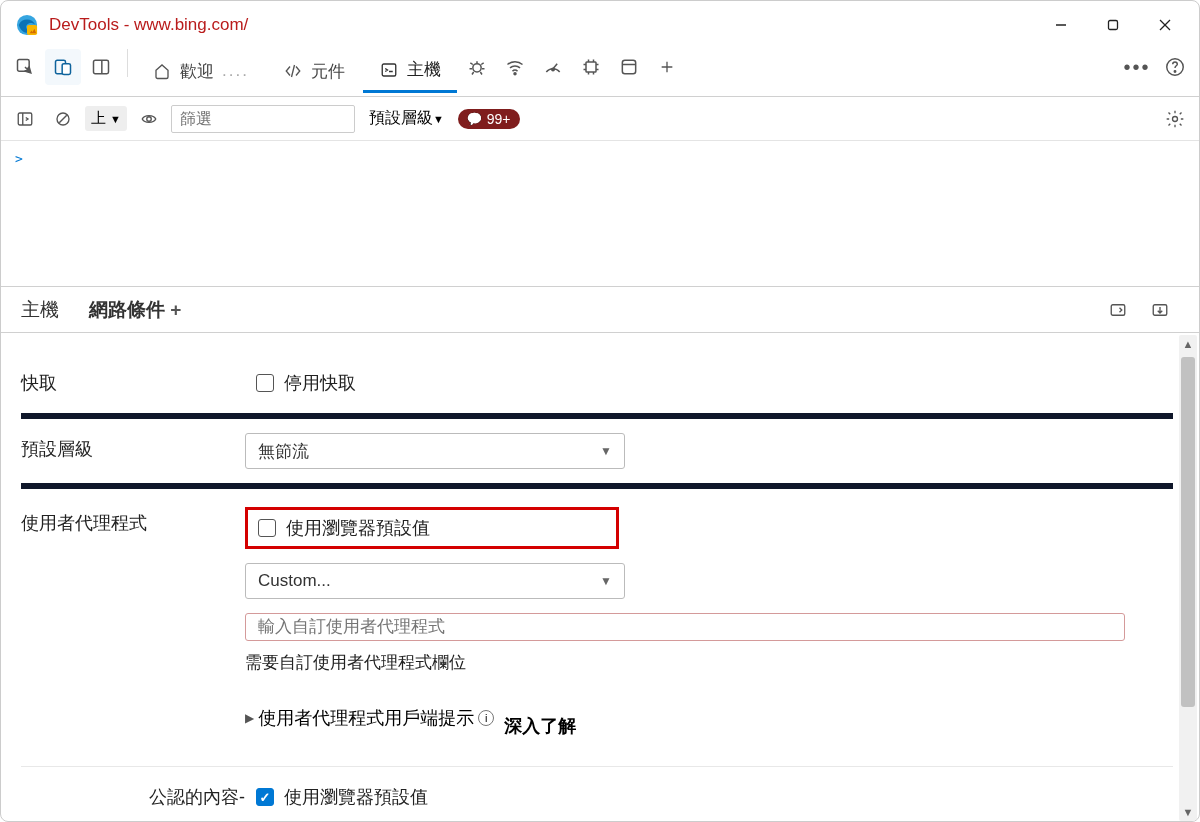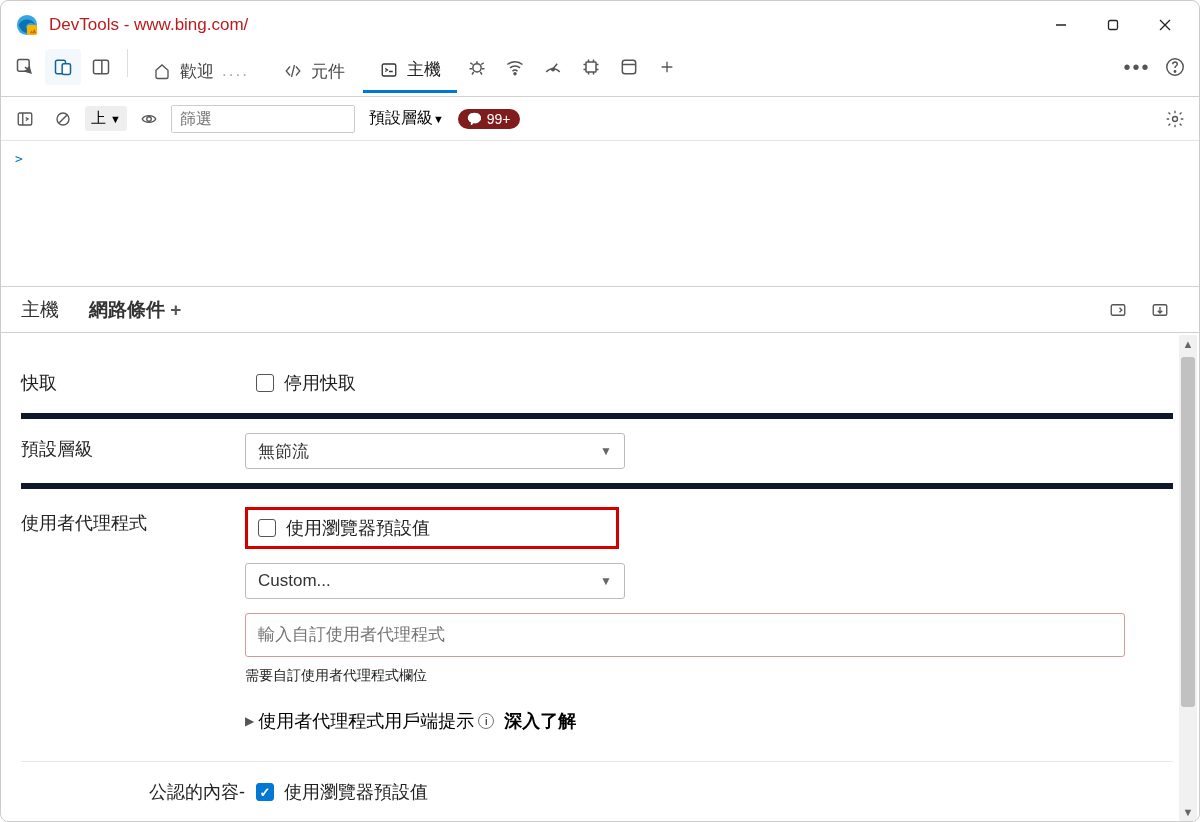--- a/index.html
+++ b/index.html
@@ -48,26 +48,26 @@
 .row.noborder{ border-bottom:none; padding-bottom:4px;}
 .row .label { width:224px; font-size:18px; color:#222; padding-top:4px;}
 .row .field { flex:1; }
 .chkline { display:flex; align-items:center; gap:10px; font-size:18px; color:#222; padding:4px 11px;}
 .chk { width:18px; height:18px; border:1.5px solid #555; border-radius:3px; display:inline-flex; align-items:center; justify-content:center; background:#fff;}
 .chk.checked { background:#0078d4; border-color:#0078d4; color:#fff; font-size:13px;}
 .chk.checked::after{content:"✓"; font-weight:bold;}
 .highlight-box { border:3px solid #d40000; padding:6px 10px; display:inline-flex; width:374px;}
 .select { width:380px; height:36px; border:1px solid #bbb; border-radius:3px; display:flex; align-items:center; justify-content:space-between; padding:0 12px; font-size:17px; color:#333; background:#fff;}
 .select .caret{ color:#666; font-size:12px;}
-.textinput { width:880px; height:44px; border:1px solid #d49a9a; border-radius:3px; padding:0 12px; font-size:17px; color:#222; outline:none; }
-.helper { font-size:14px; color:#222; margin-top:10px; }
+.textinput { width:880px; height:28px; border:1px solid #d49a9a; border-radius:3px; padding:0 12px; font-size:17px; color:#222; outline:none; }
+.helper { font-size:17px; color:#222; margin-top:10px; }
 .expand-line { display:flex; align-items:center; gap:4px; font-size:18px; margin-top:24px;}
 .expand-line .tri { font-size:12px; color:#555;}
 .expand-line .info { width:16px; height:16px; border:1px solid #777; border-radius:50%; font-size:11px; display:inline-flex; align-items:center; justify-content:center;}
-.expand-line .learn { font-weight:700; margin-left:6px;}
+.expand-line .learn { font-weight:700; margin-left:6px;margin-top:16px;}
 
 svg { display:block; }
 </style>
 </head>
 <body>
 
 <div class="titlebar">
   <div class="app-icon">
     <svg width="22" height="22" viewBox="0 0 24 24">
         <circle cx="12" cy="12" r="11" fill="#36a5e0"></circle>

